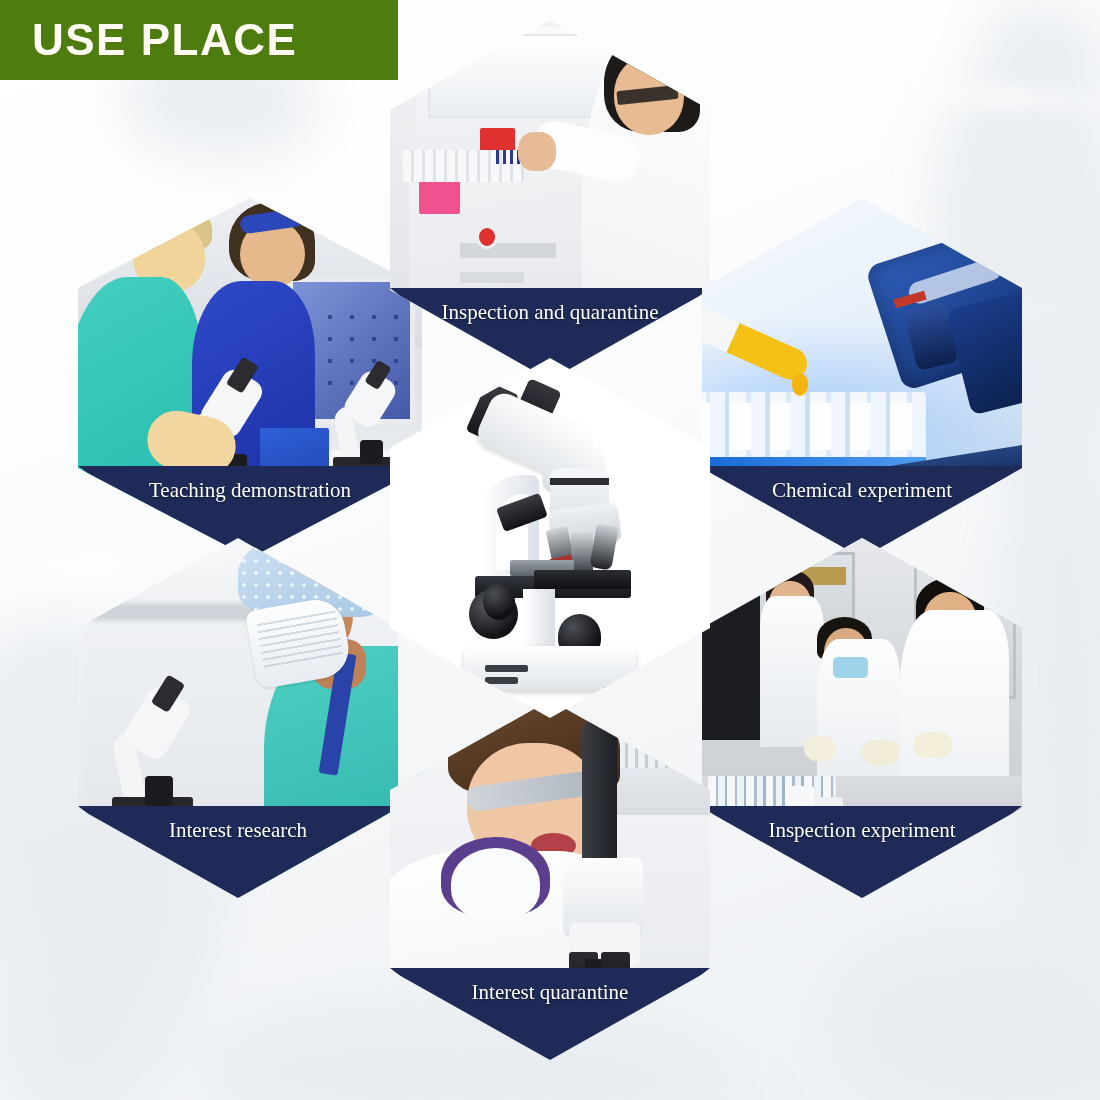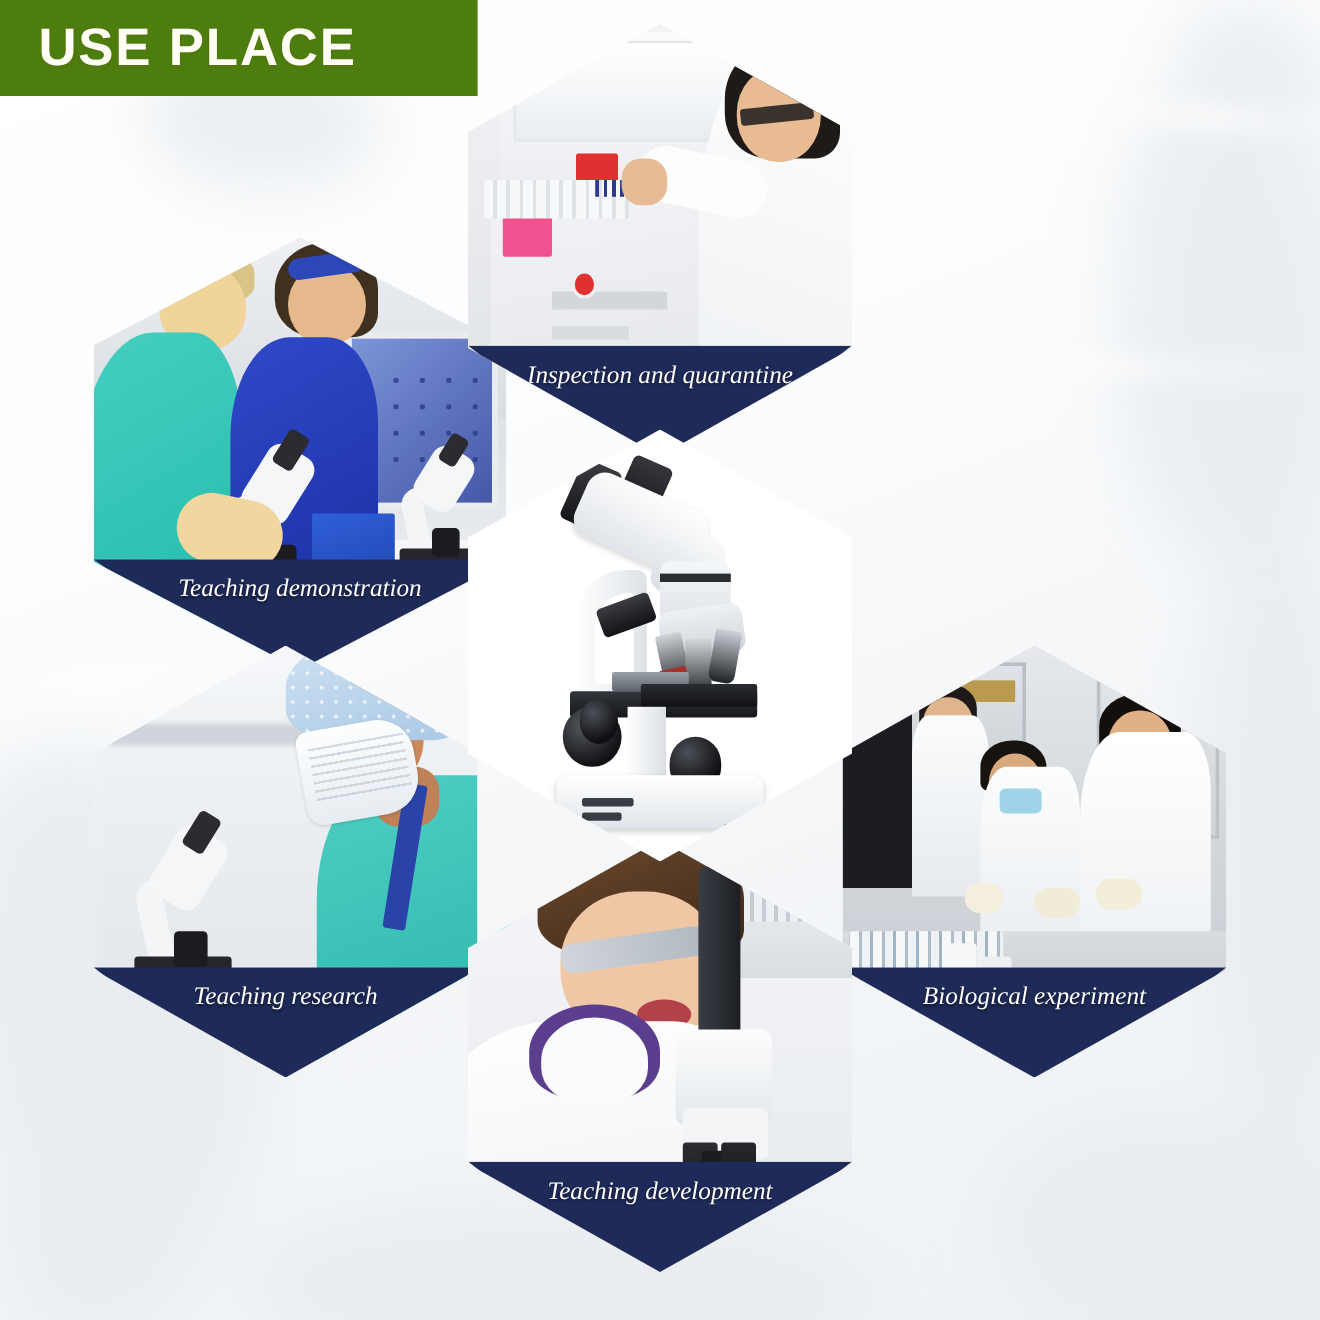--- a/index.html
+++ b/index.html
@@ -89,21 +89,20 @@
     left: 0; right: 0;
     bottom: 0;
     height: 92px;
     background: #1e2a57;
     -webkit-clip-path: polygon(0% 0%, 100% 0%, 50% 100%, 50% 100%);
     clip-path: polygon(0% 0%, 100% 0%, 63% 100%, 37% 100%);
     display: flex;
     align-items: flex-start;
     justify-content: center;
     z-index: 6;
-    font-style: italic;
   }
   .hex .cap span {
     font-family: "Liberation Serif", serif;
     color: #ffffff;
     font-size: 21px;
     line-height: 1;
     padding-top: 14px;
     white-space: nowrap;
     text-shadow: 0 1px 2px rgba(0,0,0,.55);
   }
@@ -361,20 +360,41 @@
         <div class="el glassesI"></div>
           <div class="el armI"></div>
           <div class="el handI"></div>
       </div>
     </div>
     <div class="cap" style="background: rgb(30, 42, 87);">
       <span style="color: rgb(255, 255, 255);">Inspection and quarantine</span>
     </div>
   </div>
 
+  <div class="hex" id="hex-chem" style="left:702px; top:198px;">
+    <div class="photo">
+      <div class="scene sc-chem">
+        <div class="el glow"></div>
+        <div class="el bottles"></div>
+          <div class="el caps"></div>
+          <div class="el blueline"></div>
+        <div class="el pipette"></div>
+          <div class="el drop"></div>
+        <div class="el turret"></div>
+          <div class="el ring"></div>
+          <div class="el turret2"></div>
+        <div class="el objc"></div>
+          <div class="el redband"></div>
+          <div class="el stageC"></div>
+      </div>
+    </div>
+    <div class="cap" style="background: rgb(30, 42, 87);">
+      <span style="color: rgb(255, 255, 255);">Chemical experiment</span>
+    </div>
+  </div>
 
   <div class="hex" id="hex-center" style="left:390px; top:358px;">
     <div class="photo">
       <div class="scope-art">
         <div class="sa-eyeL"></div>
           <div class="sa-eyeR"></div>
           <div class="sa-binoc"></div>
         <div class="sa-neck"></div>
           <div class="sa-hub"></div>
           <div class="sa-hubline"></div>
@@ -419,21 +439,21 @@
         <div class="el body3"></div>
           <div class="el neck3"></div>
           <div class="el lanyard"></div>
         <div class="el face3"></div>
           <div class="el cap3"></div>
         <div class="el mask3"></div>
           <div class="el maskpleat"></div>
       </div>
     </div>
     <div class="cap" style="background: rgb(30, 42, 87);">
-      <span style="color: rgb(255, 255, 255);">Teaching research</span>
+      <span style="color: rgb(255, 255, 255);">Interest research</span>
     </div>
   </div>
 
   <div class="hex" id="hex-bio" style="left:702px; top:538px;">
     <div class="photo">
       <div class="scene sc-bio">
         <div class="el wallB"></div>
           <div class="el cabinet"></div>
           <div class="el cabgold"></div>
         <div class="el cabR"></div>
@@ -453,21 +473,21 @@
           <div class="el jar1"></div>
           <div class="el jar2"></div>
         <div class="el tray"></div>
           <div class="el tool"></div>
         <div class="el glove1"></div>
           <div class="el glove2"></div>
           <div class="el glove3"></div>
       </div>
     </div>
     <div class="cap" style="background: rgb(30, 42, 87);">
-      <span style="color: rgb(255, 255, 255);">Biological experiment</span>
+      <span style="color: rgb(255, 255, 255);">Inspection experiment</span>
     </div>
   </div>
 
   <div class="hex" id="hex-int" style="left:390px; top:700px;">
     <div class="photo">
       <div class="scene sc-int">
         <div class="el benchI"></div>
           <div class="el rackI"></div>
           <div class="el tealcorner"></div>
         <div class="el hairK"></div>
@@ -481,17 +501,17 @@
           <div class="el scopeHead"></div>
           <div class="el scopeNose"></div>
         <div class="el objK1"></div>
           <div class="el objK3"></div>
           <div class="el objK2"></div>
         <div class="el ringY"></div>
           <div class="el ringR"></div>
       </div>
     </div>
     <div class="cap" style="background: rgb(30, 42, 87);">
-      <span style="color: rgb(255, 255, 255);">Teaching development</span>
+      <span style="color: rgb(255, 255, 255);">Interest quarantine</span>
     </div>
   </div>
 
 </div>
 
 </body></html>

